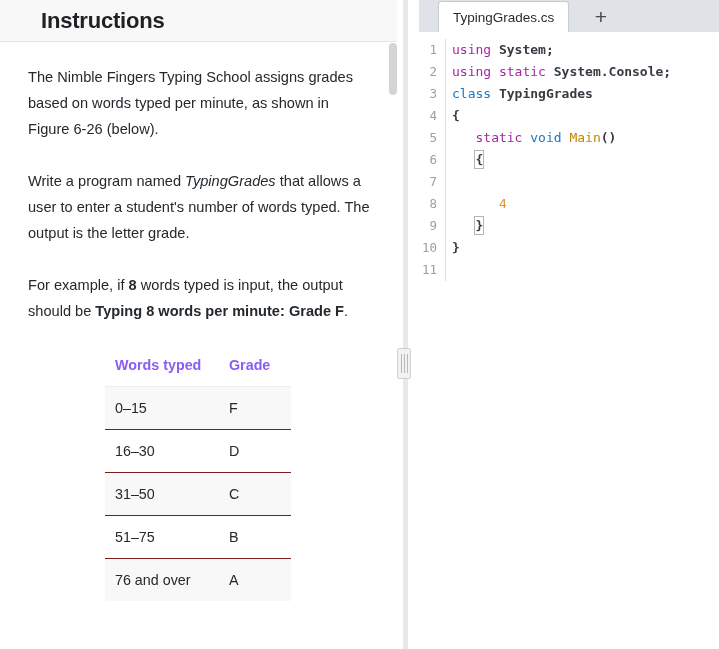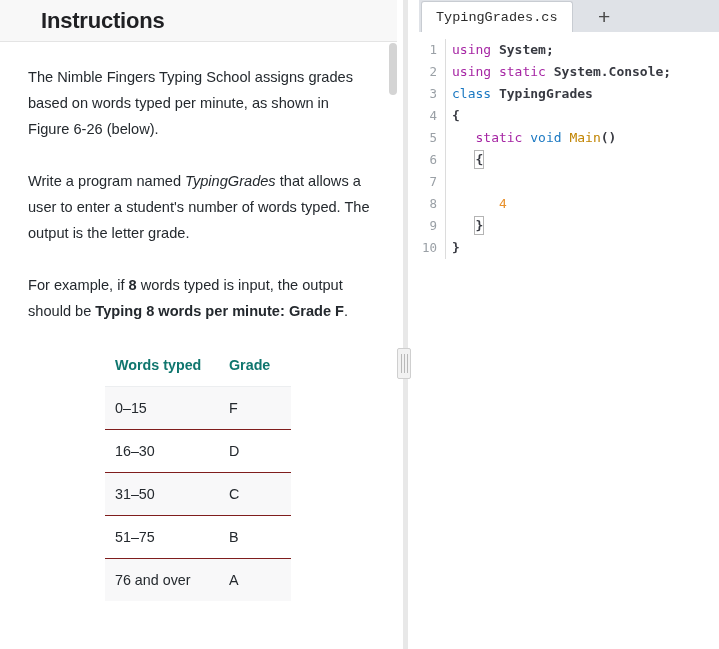--- a/index.html
+++ b/index.html
@@ -72,21 +72,21 @@
     width: 186px;
     font-size: 14.3px;
     color: #24292e;
   }
   table.grade-table th {
     text-align: left;
     font-weight: bold;
     padding: 13px 0 13px 10px;
     border-bottom: 1px solid #eceef0;
     font-size: 14.3px;
-    color: #0f766e;
+    color: #8b5cf6;
     background: #ffffff;
   }
   table.grade-table td {
     text-align: left;
     padding: 13px 0 13px 10px;
     border-bottom: 1px solid #7f1d1d;
     vertical-align: middle;
   }
   table.grade-table tr.odd td { background: #f8f8f9; }
   table.grade-table tr.even td { background: #ffffff; }
@@ -170,23 +170,22 @@
     border: 1px solid #c8ccd2;
     border-bottom: none;
     border-top-left-radius: 3px;
     border-top-right-radius: 3px;
     box-sizing: border-box;
     display: flex;
     align-items: center;
     padding: 0 14px;
     font-size: 13.5px;
     color: #2b2b2b;
-    margin-left: 2px;
+    margin-left: 19px;
     min-width: 120px;
-    font-family: Liberation Mono, monospace;
   }
   .tab-add {
     width: 57px;
     height: 31px;
     display: flex;
     align-items: center;
     justify-content: center;
     color: #4a4a4a;
     font-size: 21px;
     line-height: 1;
@@ -316,17 +315,18 @@
           <div class="code-row"><div class="gutter">1</div><div class="code-text"><span class="tok-keyword">using</span><span class="tok-plain"> System;</span></div></div>
           <div class="code-row"><div class="gutter">2</div><div class="code-text"><span class="tok-keyword">using</span><span class="tok-plain"> </span><span class="tok-keyword">static</span><span class="tok-plain"> System.Console;</span></div></div>
           <div class="code-row"><div class="gutter">3</div><div class="code-text"><span class="tok-class">class</span><span class="tok-plain"> TypingGrades</span></div></div>
           <div class="code-row"><div class="gutter">4</div><div class="code-text"><span class="tok-plain">{</span></div></div>
           <div class="code-row"><div class="gutter">5</div><div class="code-text"><span class="tok-plain">   </span><span class="tok-keyword">static</span><span class="tok-plain"> </span><span class="tok-type">void</span><span class="tok-plain"> </span><span class="tok-func">Main</span><span class="tok-plain">()</span></div></div>
           <div class="code-row"><div class="gutter">6</div><div class="code-text"><span class="tok-plain">   </span><span class="tok-plain brace-match">{</span></div></div>
           <div class="code-row"><div class="gutter">7</div><div class="code-text"><span class="tok-plain">      </span></div></div>
           <div class="code-row"><div class="gutter">8</div><div class="code-text"><span class="tok-plain">      </span><span class="tok-number">4</span></div></div>
           <div class="code-row"><div class="gutter">9</div><div class="code-text"><span class="tok-plain">   </span><span class="tok-plain brace-match">}</span></div></div>
           <div class="code-row"><div class="gutter">10</div><div class="code-text"><span class="tok-plain">}</span></div></div>
+          <div class="code-row"><div class="gutter">11</div><div class="code-text"></div></div>
         </div>
     </div>
   </div>
 
 </div>
 
 </body></html>

